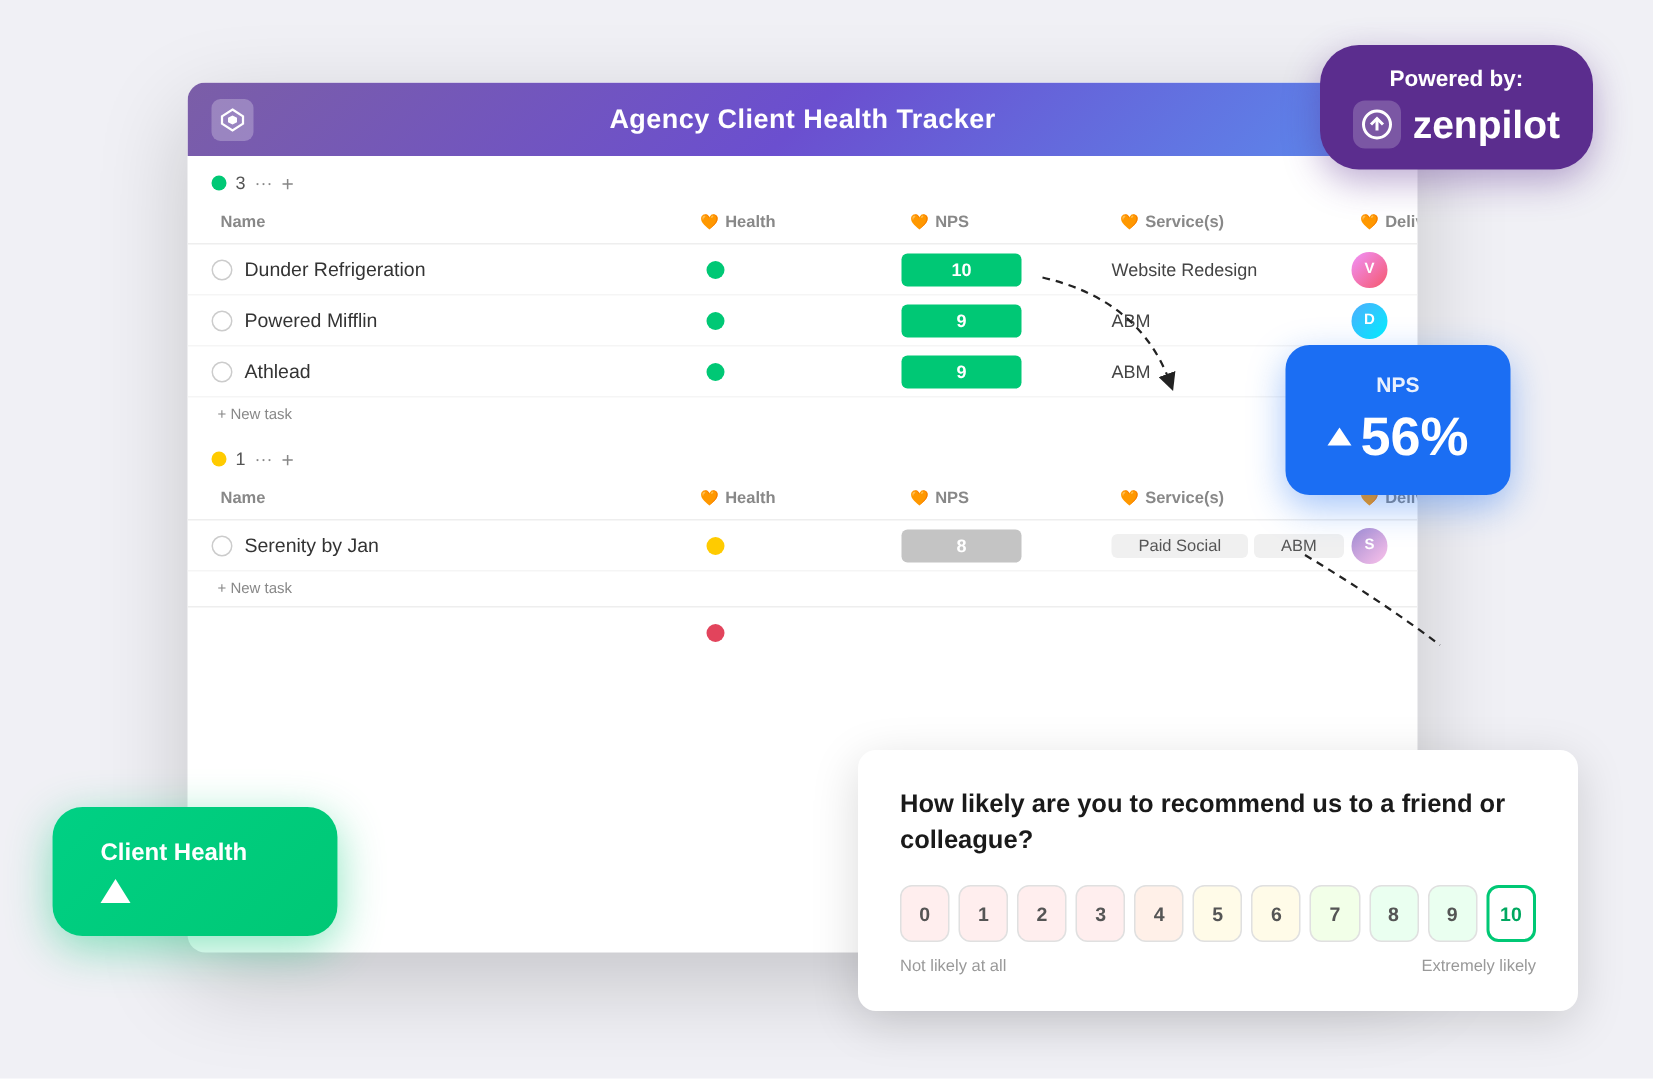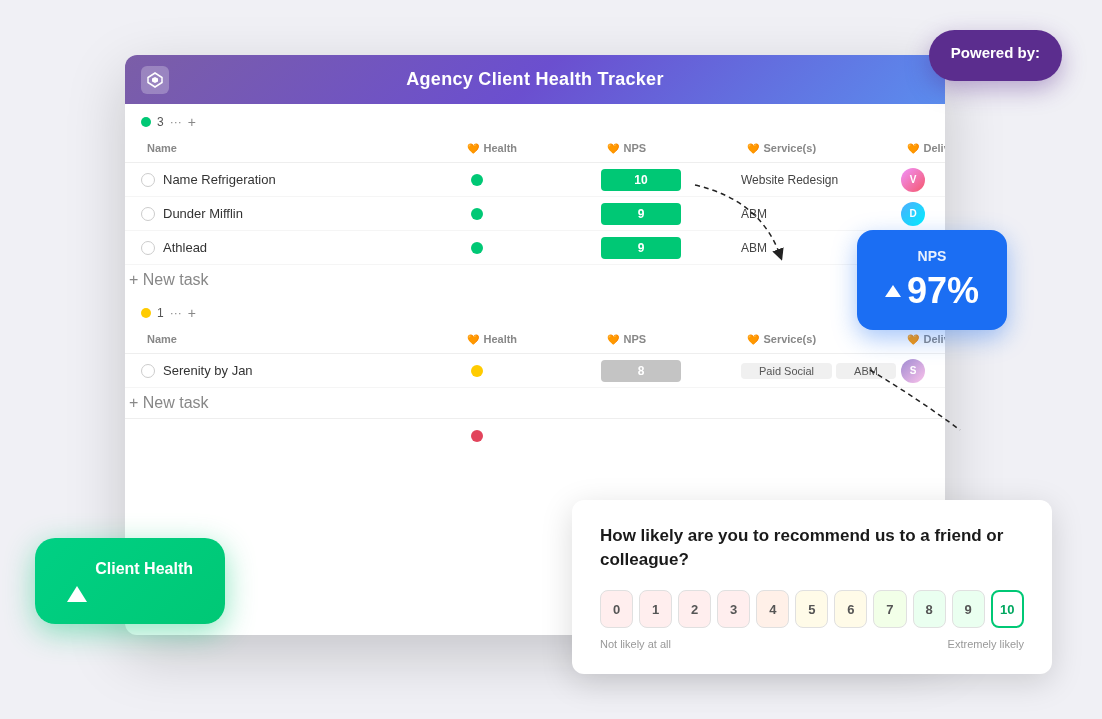--- a/index.html
+++ b/index.html
@@ -230,22 +230,22 @@
     }
 
     .avatar.blue { background: linear-gradient(135deg, #4facfe, #00f2fe); }
     .avatar.orange { background: linear-gradient(135deg, #f7971e, #ffd200); }
     .avatar.purple { background: linear-gradient(135deg, #a18cd1, #fbc2eb); }
 
     .new-task {
       display: flex;
       align-items: center;
       gap: 6px;
-      padding: 6px 4px;
-      font-size: 16px;
+      padding: 6px 20px;
+      font-size: 10px;
       color: #888;
       cursor: pointer;
     }
 
     
     .nps-bubble {
       position: absolute;
       top: 230px;
       right: 95px;
       background: #1b6ef3;
@@ -295,21 +295,20 @@
       color: white;
       box-shadow: 0 8px 30px rgba(0,200,117,0.45);
       z-index: 10;
       min-width: 190px;
     }
 
     .health-bubble-label {
       font-size: 16px;
       font-weight: 700;
       margin-bottom: 8px;
-      text-align: right;
     }
 
     .health-bubble-value {
       font-size: 52px;
       font-weight: 900;
       display: flex;
       align-items: center;
       gap: 6px;
       line-height: 1;
     }
@@ -453,40 +452,40 @@
         </div>
         <div class="table-header-cell">
           <span class="col-icon">🧡</span>
           <span>Delivery Lead</span>
         </div>
       </div>
 
       <div class="table-row">
         <div class="row-name">
           <div class="row-radio"></div>
-          <span>Name Refrigeration</span>
+          <span>Dunder Refrigeration</span>
         </div>
         <div class="health-cell">
           <div class="health-dot green"></div>
         </div>
         <div class="nps-cell">
           <div class="nps-bar">10</div>
         </div>
         <div class="service-cell">
           <span>Website Redesign</span>
         </div>
         <div class="delivery-cell">
           <div class="avatar">V</div>
         </div>
       </div>
 
       <div class="table-row">
         <div class="row-name">
           <div class="row-radio"></div>
-          <span>Dunder Mifflin</span>
+          <span>Powered Mifflin</span>
         </div>
         <div class="health-cell">
           <div class="health-dot green"></div>
         </div>
         <div class="nps-cell">
           <div class="nps-bar">9</div>
         </div>
         <div class="service-cell">
           <span>ABM</span>
         </div>
@@ -576,27 +575,37 @@
         <div class="health-cell">
           <div class="health-dot red"></div>
         </div>
       </div>
 
     </div>
   </div>
 
   <div class="zenpilot-badge">
     <div class="zenpilot-powered">Powered by:</div>
+    <div class="zenpilot-name">
+      <div class="zenpilot-logo">
+        <svg width="22" height="22" viewBox="0 0 22 22" fill="none">
+          <circle cx="11" cy="11" r="9" stroke="white" stroke-width="2"></circle>
+          <path d="M7 11 L11 7 L15 11" stroke="white" stroke-width="2" fill="none"></path>
+          <path d="M11 7 L11 15" stroke="white" stroke-width="2"></path>
+        </svg>
+      </div>
+      <span>zenpilot</span>
+    </div>
   </div>
 
   <div class="nps-bubble">
     <div class="bubble-label">NPS</div>
     <div class="bubble-value">
       <div class="arrow-up"></div>
-      <span>97%</span>
+      <span>56%</span>
     </div>
   </div>
 
   <div class="health-bubble">
     <div class="health-bubble-label">Client Health</div>
     <div class="health-bubble-value">
       <div class="arrow-up" style="border-bottom-color:white;border-left-width:10px;border-right-width:10px;border-bottom-width:16px;"></div>
     </div>
   </div>
 

